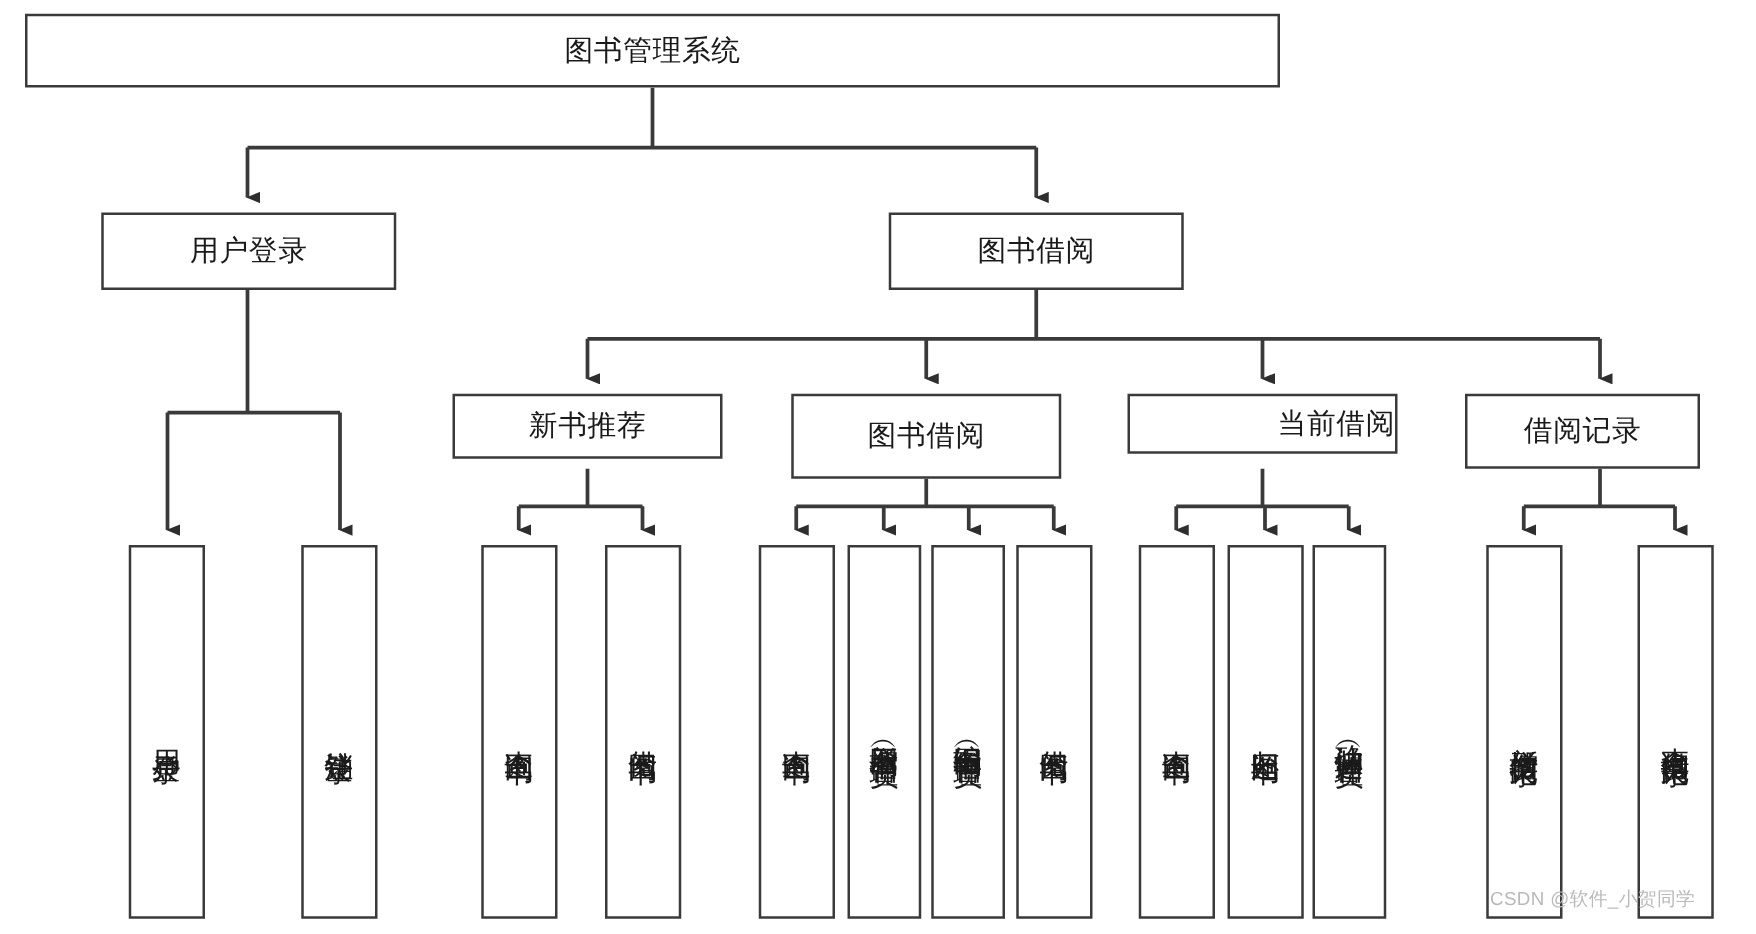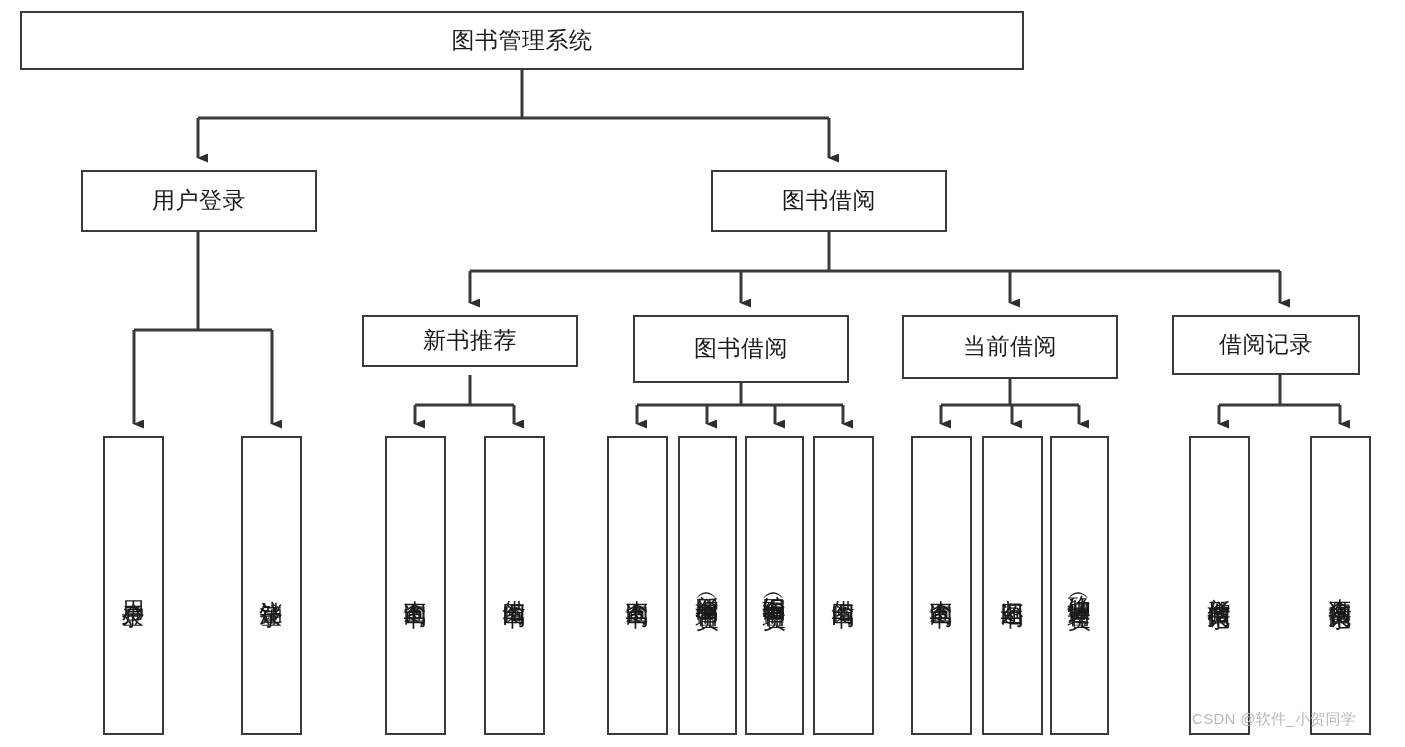--- a/index.html
+++ b/index.html
@@ -136,21 +136,21 @@
   </div>
 
   <div class="node-box" style="left:362px; top:315px; width:216px; height:52px;">
     <span class="node-label horiz-label">新书推荐</span>
   </div>
 
   <div class="node-box" style="left:633px; top:315px; width:216px; height:68px;">
     <span class="node-label horiz-label">图书借阅</span>
   </div>
 
-  <div class="node-box" style="left:902px; top:315px; width:216px; height:64px;">
+  <div class="node-box" style="left:902px; top:315px; width:216px; height:48px;justify-content:flex-end;">
     <span class="node-label horiz-label">当前借阅</span>
   </div>
 
   <div class="node-box" style="left:1172px; top:315px; width:188px; height:60px;">
     <span class="node-label horiz-label">借阅记录</span>
   </div>
 
   <div class="node-box" style="left:103px; top:436px; width:61px; height:299px;">
     <span class="node-label vert-label">用户登录</span>
   </div>

